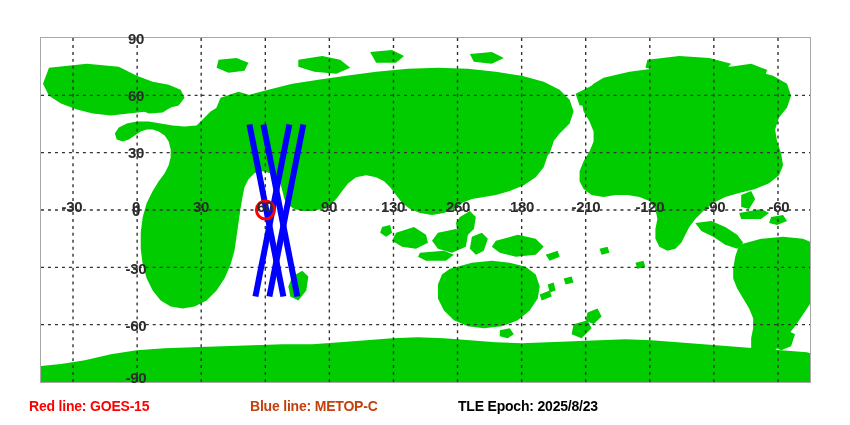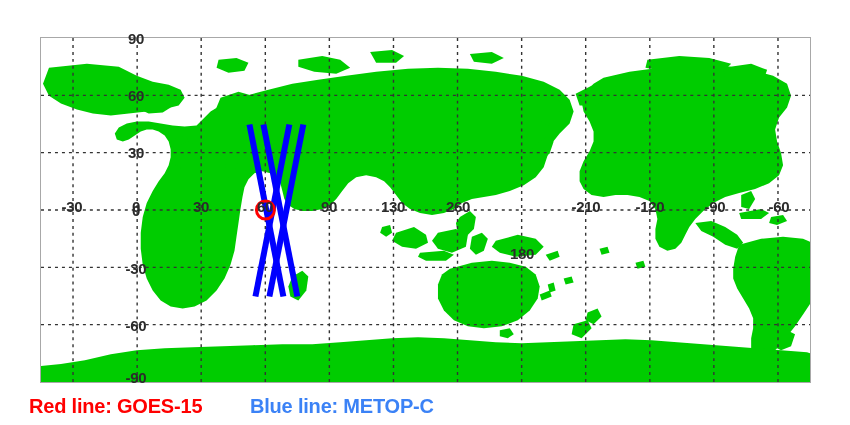--- a/index.html
+++ b/index.html
@@ -67,28 +67,28 @@
   #legend {
     position: absolute;
     left: 0;
     top: 396px;
     width: 850px;
     height: 26px;
   }
   .legend-item {
     position: absolute;
     font-family: "Liberation Sans", sans-serif;
-    font-size: 20px;
+    font-size: 14px;
     font-weight: bold;
     white-space: nowrap;
     line-height: 20px;
     letter-spacing: -0.2px;
   }
   #legend-red  { left: 29px;  color: #ff0000; }
-  #legend-blue { left: 250px; color: #3b82f6; }
+  #legend-blue { left: 250px; color: #c2410c; }
   #legend-tle  { left: 458px; color: #000000; }
 </style>
 </head>
 <body>
 
 <div id="app">
 
   <div id="map-panel">
     <svg id="map-svg" viewBox="0 0 771 346" preserveAspectRatio="none">
 
@@ -249,35 +249,36 @@
   </div>
 
   <div>
     <span class="tick-label tick-lon" style="left:72px;  top:199px;">-30</span>
     <span class="tick-label tick-lon" style="left:136px; top:199px;">0</span>
     <span class="tick-label tick-lon" style="left:201px; top:199px;">30</span>
     <span class="tick-label tick-lon" style="left:265px; top:199px;">60</span>
     <span class="tick-label tick-lon" style="left:329px; top:199px;">90</span>
     <span class="tick-label tick-lon" style="left:393px; top:199px;">130</span>
     <span class="tick-label tick-lon" style="left:458px; top:199px;">260</span>
-    <span class="tick-label tick-lon" style="left:522px; top:199px;margin-top:47px;">180</span>
+    <span class="tick-label tick-lon" style="left:522px; top:199px;">180</span>
     <span class="tick-label tick-lon" style="left:586px; top:199px;">-210</span>
     <span class="tick-label tick-lon" style="left:650px; top:199px;">-120</span>
     <span class="tick-label tick-lon" style="left:715px; top:199px;">-90</span>
     <span class="tick-label tick-lon" style="left:779px; top:199px;">-60</span>
   </div>
 
   <div>
     <span class="tick-label tick-lat" style="left:136px; top:38px;">90</span>
     <span class="tick-label tick-lat" style="left:136px; top:95px;">60</span>
     <span class="tick-label tick-lat" style="left:136px; top:152px;">30</span>
     <span class="tick-label tick-lat" style="left:136px; top:210px;">0</span>
     <span class="tick-label tick-lat" style="left:136px; top:268px;">-30</span>
     <span class="tick-label tick-lat" style="left:136px; top:325px;">-60</span>
     <span class="tick-label tick-lat" style="left:136px; top:377px;">-90</span>
   </div>
 
   <div id="legend">
     <span class="legend-item" id="legend-red">Red line: GOES-15</span>
     <span class="legend-item" id="legend-blue">Blue line: METOP-C</span>
+    <span class="legend-item" id="legend-tle">TLE Epoch: 2025/8/23</span>
   </div>
 
 </div>
 
 </body></html>

